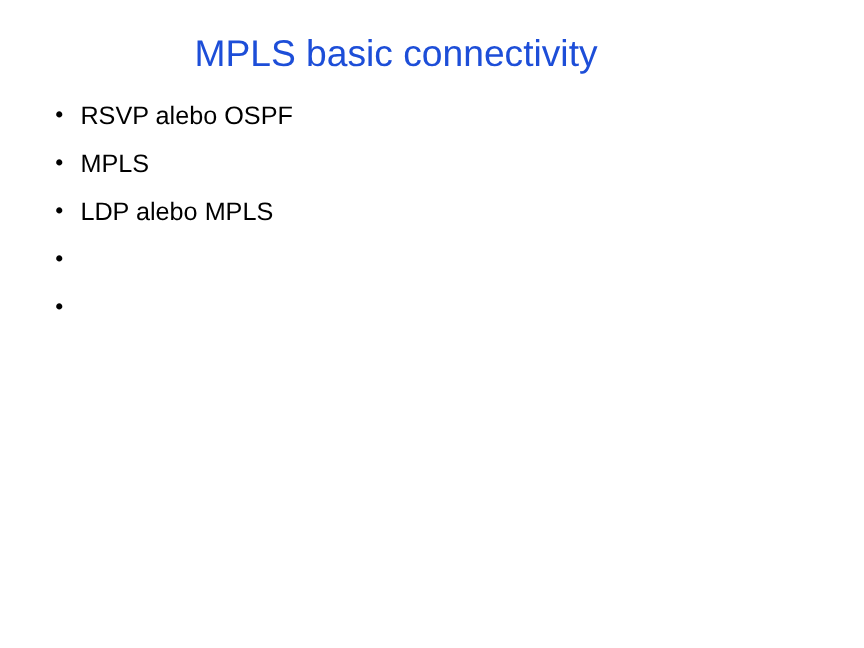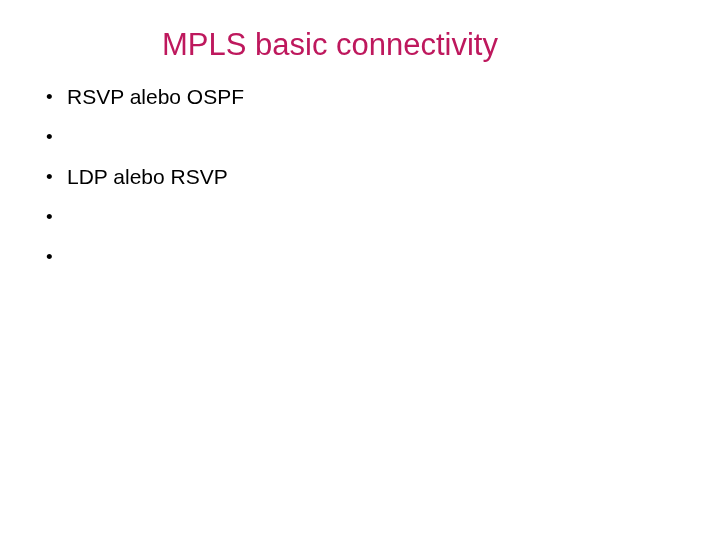--- a/index.html
+++ b/index.html
@@ -26,21 +26,21 @@
   .slide-title {
     position: absolute;
     left: 0;
     top: 26px;
     width: 660px;
     text-align: center;
     font-size: 31px;
     font-weight: normal;
     line-height: 38px;
     letter-spacing: 0px;
-    color: #be185d;
+    color: #1d4ed8;
     margin: 0;
     white-space: nowrap;
   }
   .body-list {
     position: absolute;
     left: 38px;
     top: 82px;
     width: 560px;
     margin: 0;
     padding: 0;
@@ -81,25 +81,26 @@
 
   <ul class="body-list">
 
     <li class="bullet-item">
       <span class="bullet-marker">•</span>
       <span class="bullet-text">RSVP alebo OSPF</span>
     </li>
 
     <li class="bullet-item">
       <span class="bullet-marker">•</span>
+      <span class="bullet-text">MPLS</span>
     </li>
 
     <li class="bullet-item">
       <span class="bullet-marker">•</span>
-      <span class="bullet-text">LDP alebo RSVP</span>
+      <span class="bullet-text">LDP alebo MPLS</span>
     </li>
 
     <li class="bullet-item">
       <span class="bullet-marker">•</span>
     </li>
 
     <li class="bullet-item">
       <span class="bullet-marker">•</span>
     </li>
 

